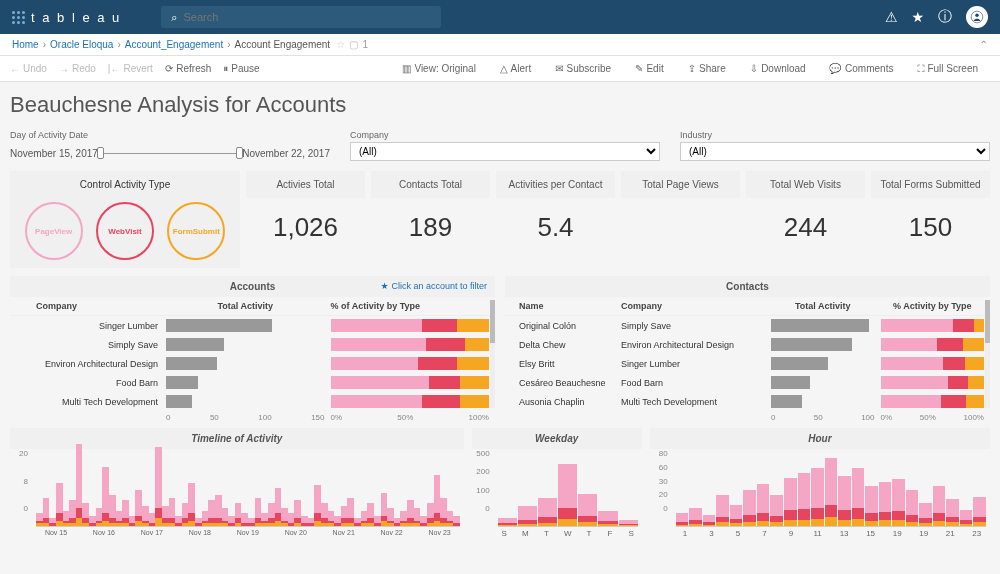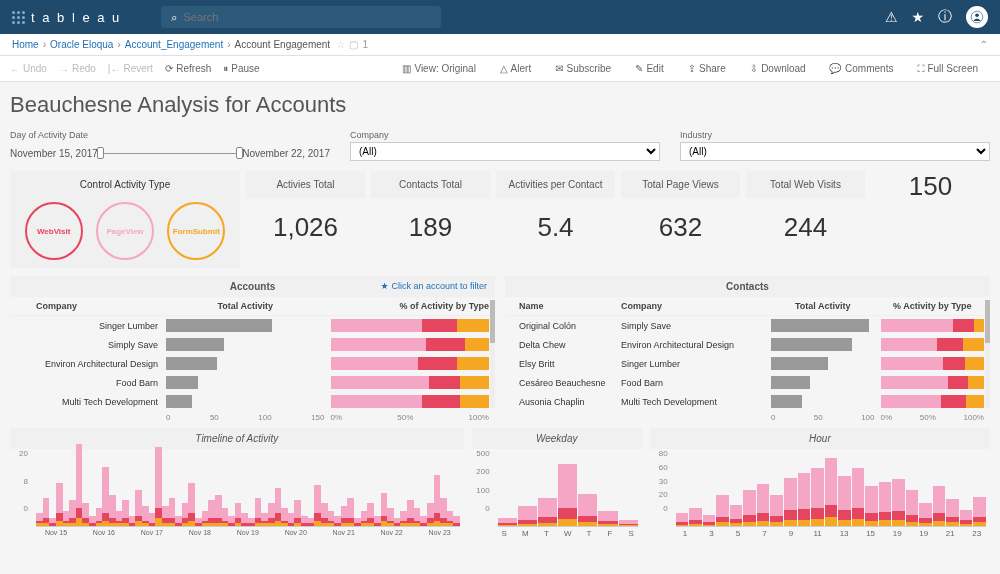--- a/index.html
+++ b/index.html
@@ -57,21 +57,21 @@
 .col-stack{flex:1}
 .bar-bg{height:13px;background:#999;position:relative}
 .stack{height:13px;display:flex;background:#eee}
 .stack span{height:100%}
 .s-p{background:#f5a6c4}.s-w{background:#e64560}.s-f{background:#f5a623}
 .axis{display:flex;font-size:8px;color:#888;padding:0 6px;margin-top:2px}
 .scrollbar{position:absolute;right:0;top:24px;bottom:14px;width:5px;background:#eee}
 .scrollbar-thumb{width:100%;height:40%;background:#bbb}
 .bottom-row{display:flex;gap:8px}
 .chart-panel{position:relative}
-.chart-panel .panel-h{font-weight:normal;font-style:italic}
+.chart-panel .panel-h{font-weight:bold;font-style:italic}
 .timeline{flex:1.6}
 .weekday{flex:0.6}
 .hour{flex:1.2}
 .chart-body{height:78px;display:flex;align-items:flex-end;padding:0 4px;position:relative}
 .yaxis{position:absolute;left:0;top:0;bottom:14px;width:20px;display:flex;flex-direction:column;justify-content:space-between;font-size:8px;color:#888;text-align:right;padding-right:2px}
 .bars{flex:1;display:flex;align-items:flex-end;gap:1px;margin-left:22px;height:64px;border-bottom:1px solid #ccc}
 .bars.dense{gap:0}
 .bar-col{flex:1;display:flex;flex-direction:column;justify-content:flex-end}
 .bar-col span{width:100%}
 .xaxis{display:flex;font-size:8px;color:#666;margin-left:22px;margin-top:2px}
@@ -209,62 +209,62 @@
     <div class="filter-sel">
       <div class="filter-label">Industry</div>
       <select><option>(All)</option></select>
     </div>
   </div>
 
   <div class="kpi-row">
     <div class="control-box">
       <div>Control Activity Type</div>
       <div class="circles">
+        <div class="circle c-pv">PageView</div>
         <div class="circle c-wv">WebVisit</div>
-        <div class="circle c-pv">PageView</div>
         <div class="circle c-fs">FormSubmit</div>
       </div>
     </div>
     <div id="kpis" style="display:flex;flex:1;gap:6px">
         <div class="kpi">
           <div class="kpi-h">Activies Total</div>
           <div class="kpi-v">1,026</div>
         </div>
         <div class="kpi">
           <div class="kpi-h">Contacts Total</div>
           <div class="kpi-v">189</div>
         </div>
         <div class="kpi">
           <div class="kpi-h">Activities per Contact</div>
           <div class="kpi-v">5.4</div>
         </div>
         <div class="kpi">
           <div class="kpi-h">Total Page Views</div>
-          <div class="kpi-v">632</div>
         </div>
         <div class="kpi">
           <div class="kpi-h">Total Web Visits</div>
           <div class="kpi-v">244</div>
         </div>
         <div class="kpi">
+          <div class="kpi-h">Total Forms Submitted</div>
           <div class="kpi-v">150</div>
         </div>
       </div>
   </div>
 
   <div class="tables-row">
     <div class="panel">
       <div class="panel-h"><span>Accounts</span><span class="hint">
             <span style="color:#1f6fb8">★</span>
             <span>Click an account to filter</span>
           </span></div>
       <div class="tbl-head">
           <div class="col-company" style="text-align:left;padding-left:20px">Company</div>
           <div class="col-bar" style="text-align:center">Total Activity</div>
-          <div class="col-stack" style="text-align:right">% of Activity by Type</div>
+          <div class="col-stack" style="text-align:left">% of Activity by Type</div>
         </div>
       <div id="acct-rows">
           <div class="tbl-row">
             <div class="col-company">Singer Lumber</div>
             <div class="col-bar">
               <div class="bar-bg" style="width:66.66666666666667%"></div>
             </div>
             <div class="col-stack">
               <div class="stack">
                 <span class="s-p" style="width:58%"></span>

